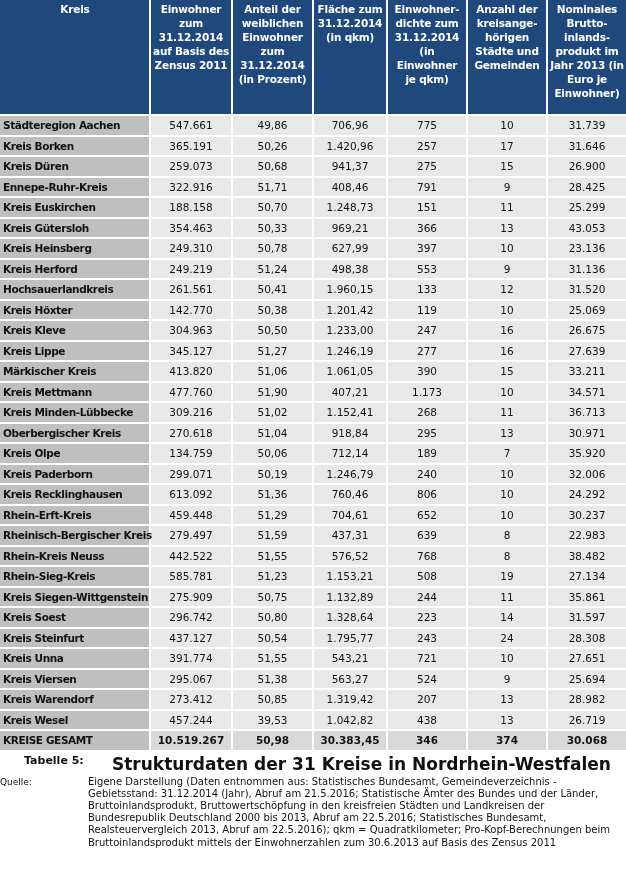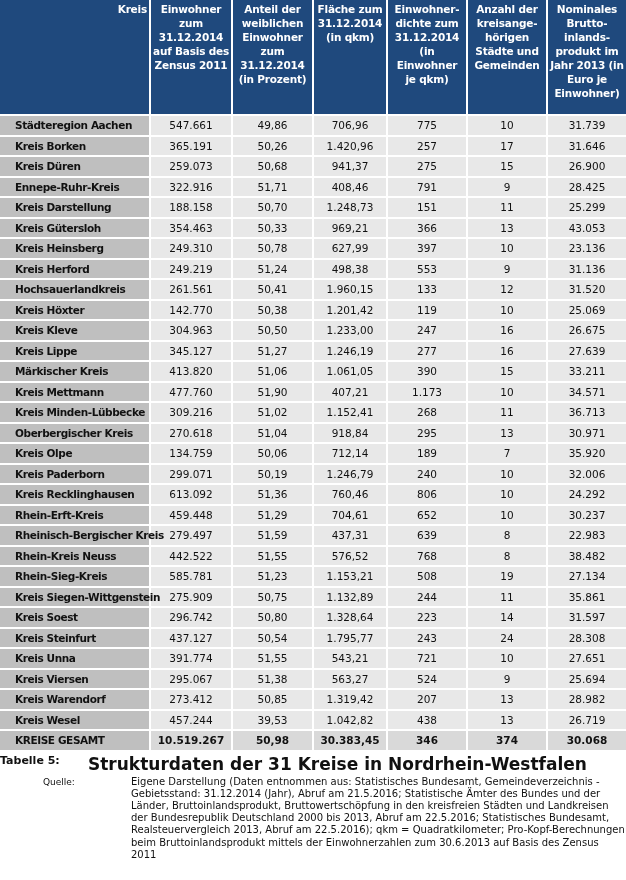--- a/index.html
+++ b/index.html
@@ -25,50 +25,50 @@
     vertical-align: top;
     text-align: center;
     height: 112px;
     padding: 2px 2px 0 2px;
     border: 2px solid #ffffff;
     border-top: none;
     line-height: 14px;
     font-size: 10.5px;
     letter-spacing: -0.2px;
   }
-  table.data th.first { text-align: right; padding-left: 3px; border-left: none; }
+  table.data th.first { text-align: center; padding-left: 3px; border-left: none; }
   table.data th.last { border-right: none; }
   table.data td {
     height: 18.5px;
     padding: 0 2px;
     border: 2px solid #ffffff;
     background: #e8e8e8;
     text-align: center;
     white-space: nowrap;
     line-height: 16px;
   }
   table.data td.name {
     background: #bfbfbf;
     text-align: left;
     font-weight: bold;
-    padding-left: 15px;
+    padding-left: 3px;
     border-left: none;
     letter-spacing: -0.4px;
     font-size: 10.5px;
   }
   table.data td.last { border-right: none; }
   table.data tr.total td { background: #d9d9d9; font-weight: bold; }
   table.data tr.total td.name { background: #bfbfbf; }
 
   .caption { margin-top: 2px; font-size: 10px; color: #111; }
   .caption .row { display: flex; }
   .caption .lbl { width: 88px; flex: 0 0 88px; }
-  .caption .tlbl { font-weight: bold; font-size: 11px; }
+  .caption .tlbl { font-weight: bold; font-size: 11px; padding-left: 24px; }
   .caption .ttxt { font-weight: bold; font-size: 17px; }
-  .caption .qlbl { font-size: 9px; padding-top: 3px; padding-left: 43px; }
+  .caption .qlbl { font-size: 9px; padding-top: 3px; }
   .caption .qtxt { font-size: 10px; line-height: 12.2px; padding-top: 2px; width: 534px; }
 </style>
 </head>
 <body>
 
 <table class="data">
   <colgroup>
     <col class="c0">
       <col class="c1">
       <col class="c2">
@@ -119,21 +119,21 @@
       <tr>
         <td class="name">Ennepe-Ruhr-Kreis</td>
         <td>322.916</td>
         <td>51,71</td>
         <td>408,46</td>
         <td>791</td>
         <td>9</td>
         <td class="last">28.425</td>
       </tr>
       <tr>
-        <td class="name">Kreis Darstellung</td>
+        <td class="name">Kreis Euskirchen</td>
         <td>188.158</td>
         <td>50,70</td>
         <td>1.248,73</td>
         <td>151</td>
         <td>11</td>
         <td class="last">25.299</td>
       </tr>
       <tr>
         <td class="name">Kreis Gütersloh</td>
         <td>354.463</td>

